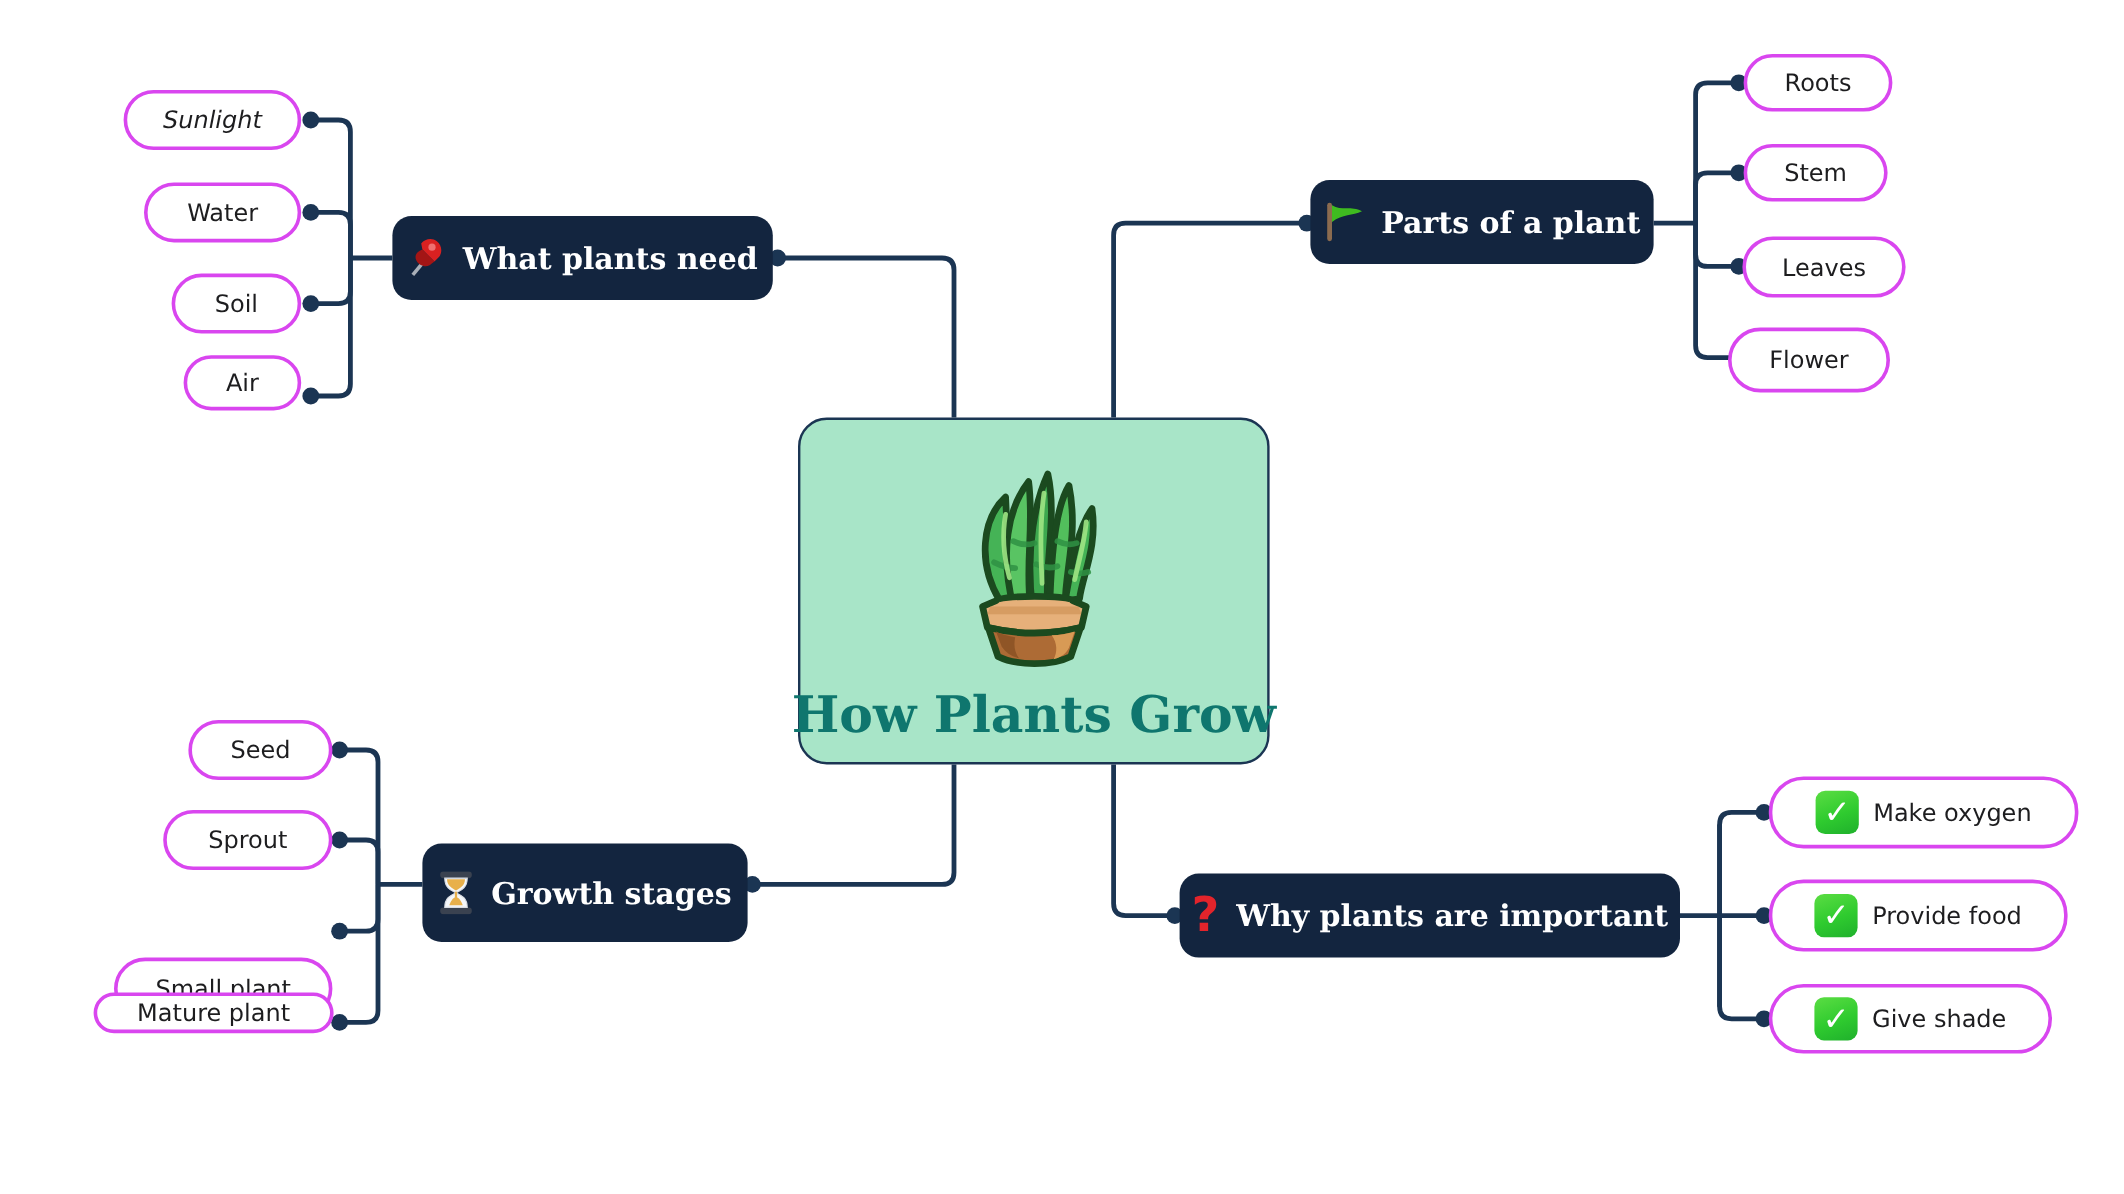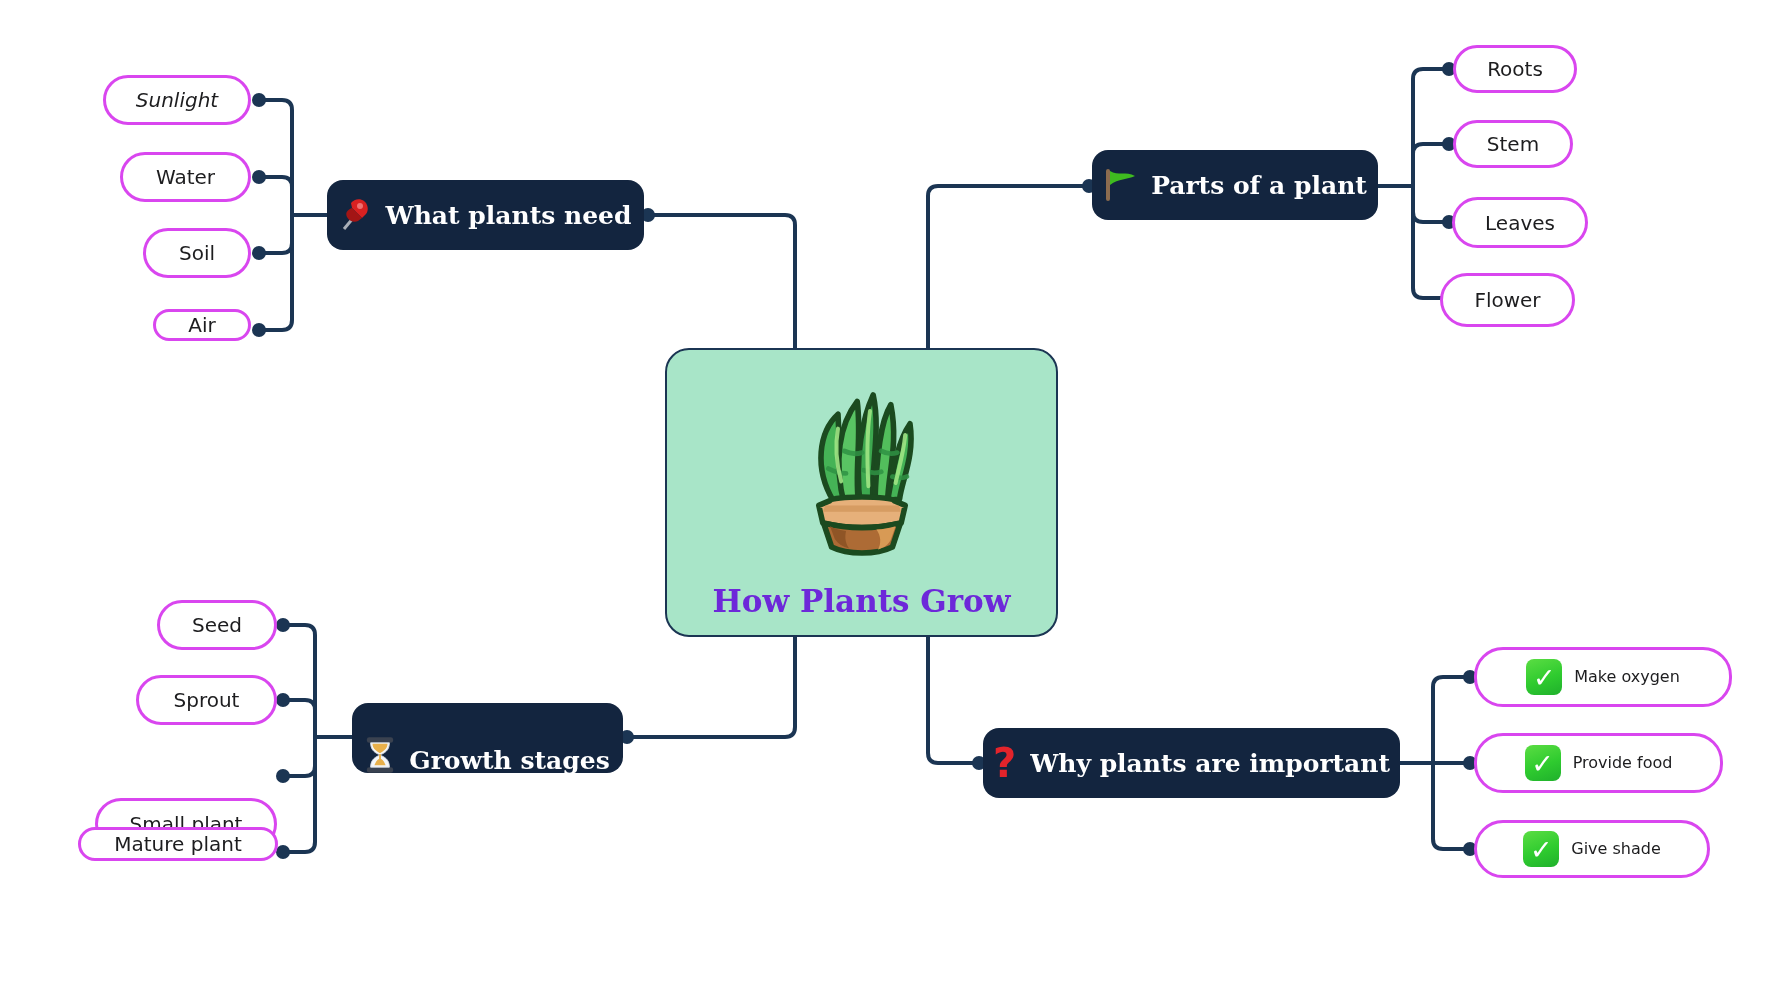--- a/index.html
+++ b/index.html
@@ -5,36 +5,36 @@
   html,body{margin:0;padding:0;background:#ffffff;}
   #stage{position:relative;width:1770px;height:995px;background:#ffffff;overflow:hidden;
          font-family:"DejaVu Sans",sans-serif;}
   #wires{position:absolute;left:0;top:0;width:1770px;height:995px;}
 
   .node{position:absolute;box-sizing:border-box;display:flex;align-items:center;justify-content:center;}
 
   
   .center-box{background:#A8E5C8;border:2px solid #1B3553;border-radius:24px;
               flex-direction:column;justify-content:flex-end;padding-bottom:18px;}
-  .center-title{font-family:"DejaVu Serif",serif;font-weight:700;font-size:31px;color:#6d28d9;
+  .center-title{font-family:"DejaVu Serif",serif;font-weight:700;font-size:42px;color:#0f766e;
                 line-height:1;white-space:nowrap;}
   .center-art{position:absolute;top:24px;left:50%;transform:translateX(-50%);}
 
   
   .branch{background:#13253F;border-radius:16px;gap:14px;padding:0 20px;}
   .branch .lbl{font-family:"DejaVu Serif",serif;font-weight:700;font-size:25px;color:#ffffff;
                white-space:nowrap;line-height:1;}
   .bicon{display:flex;align-items:center;justify-content:center;flex:0 0 auto;}
   .qmark{font-family:"DejaVu Sans",sans-serif;font-weight:700;font-size:40px;color:#E3242B;line-height:1;}
 
   
   .pill{background:#ffffff;border:3px solid #d946ef;border-radius:29px;gap:12px;padding:0 10px;}
   .pill .lbl{font-family:"DejaVu Sans",sans-serif;font-size:20px;color:#1D1D1F;
              white-space:nowrap;line-height:1;}
-  .pill-lg .lbl{font-size:16px;}
+  .pill-lg .lbl{font-size:20px;}
   .check{width:36px;height:36px;border-radius:8px;flex:0 0 auto;
          background:linear-gradient(160deg,#5BDD43 0%,#2FCB2F 55%,#1FB02C 100%);
          display:flex;align-items:center;justify-content:center;
          color:#ffffff;font-size:27px;font-weight:700;line-height:1;}
 </style>
 </head>
 <body>
 
 <div id="stage">
 
@@ -134,21 +134,21 @@
   </div>
   <div class="node pill" style="left:103px;top:75px;width:148px;height:50px;font-style:italic;">
     <span class="lbl">Sunlight</span>
   </div>
   <div class="node pill" style="left:120px;top:152px;width:131px;height:50px;">
     <span class="lbl">Water</span>
   </div>
   <div class="node pill" style="left:143px;top:228px;width:108px;height:50px;">
     <span class="lbl">Soil</span>
   </div>
-  <div class="node pill" style="left:153px;top:309px;width:98px;height:32px;text-align:right;">
+  <div class="node pill" style="left:153px;top:296px;width:98px;height:46px;text-align:right;">
     <span class="lbl">Air</span>
   </div>
 
   <div class="node branch" style="left:1092px;top:150px;width:286px;height:70px;">
     <span class="bicon">
       <svg width="34" height="36" viewBox="0 0 34 36">
         <rect x="3" y="2" width="4" height="32" rx="2" fill="#8B6B4F"></rect>
         <path d="M7 4 C15 9 23 4 32 9 C24 13 16 11 7 18 Z" fill="#3FBB20"></path>
       </svg>
     </span>
@@ -160,21 +160,21 @@
   <div class="node pill" style="left:1453px;top:120px;width:120px;height:48px;">
     <span class="lbl">Stem</span>
   </div>
   <div class="node pill" style="left:1452px;top:197px;width:136px;height:51px;">
     <span class="lbl">Leaves</span>
   </div>
   <div class="node pill" style="left:1440px;top:273px;width:135px;height:54px;">
     <span class="lbl">Flower</span>
   </div>
 
-  <div class="node branch" style="left:352px;top:703px;width:271px;height:70px;align-items:flex-end;">
+  <div class="node branch" style="left:352px;top:703px;width:271px;height:82px;">
     <span class="bicon">
       <svg width="30" height="36" viewBox="0 0 32 38">
         <rect x="2" y="0" width="28" height="6" rx="2.5" fill="#3A4250"></rect>
         <rect x="2" y="32" width="28" height="6" rx="2.5" fill="#3A4250"></rect>
         <path d="M6 6 C6 15 12 17 16 19 C20 17 26 15 26 6 Z" fill="#F4F7FA" stroke="#D8DCE2"></path>
         <path d="M16 19 C12 21 6 23 6 32 H26 C26 23 20 21 16 19 Z" fill="#F4F7FA" stroke="#D8DCE2"></path>
         <path d="M8 7 C8 13 13 15 16 17 C19 15 24 13 24 7 Z" fill="#E8B04B"></path>
         <path d="M10 30 H22 C20 25 18 23 16 23 C14 23 12 25 10 30 Z" fill="#E8B04B"></path>
         <rect x="15" y="18" width="2" height="8" fill="#E8B04B"></rect>
       </svg>

